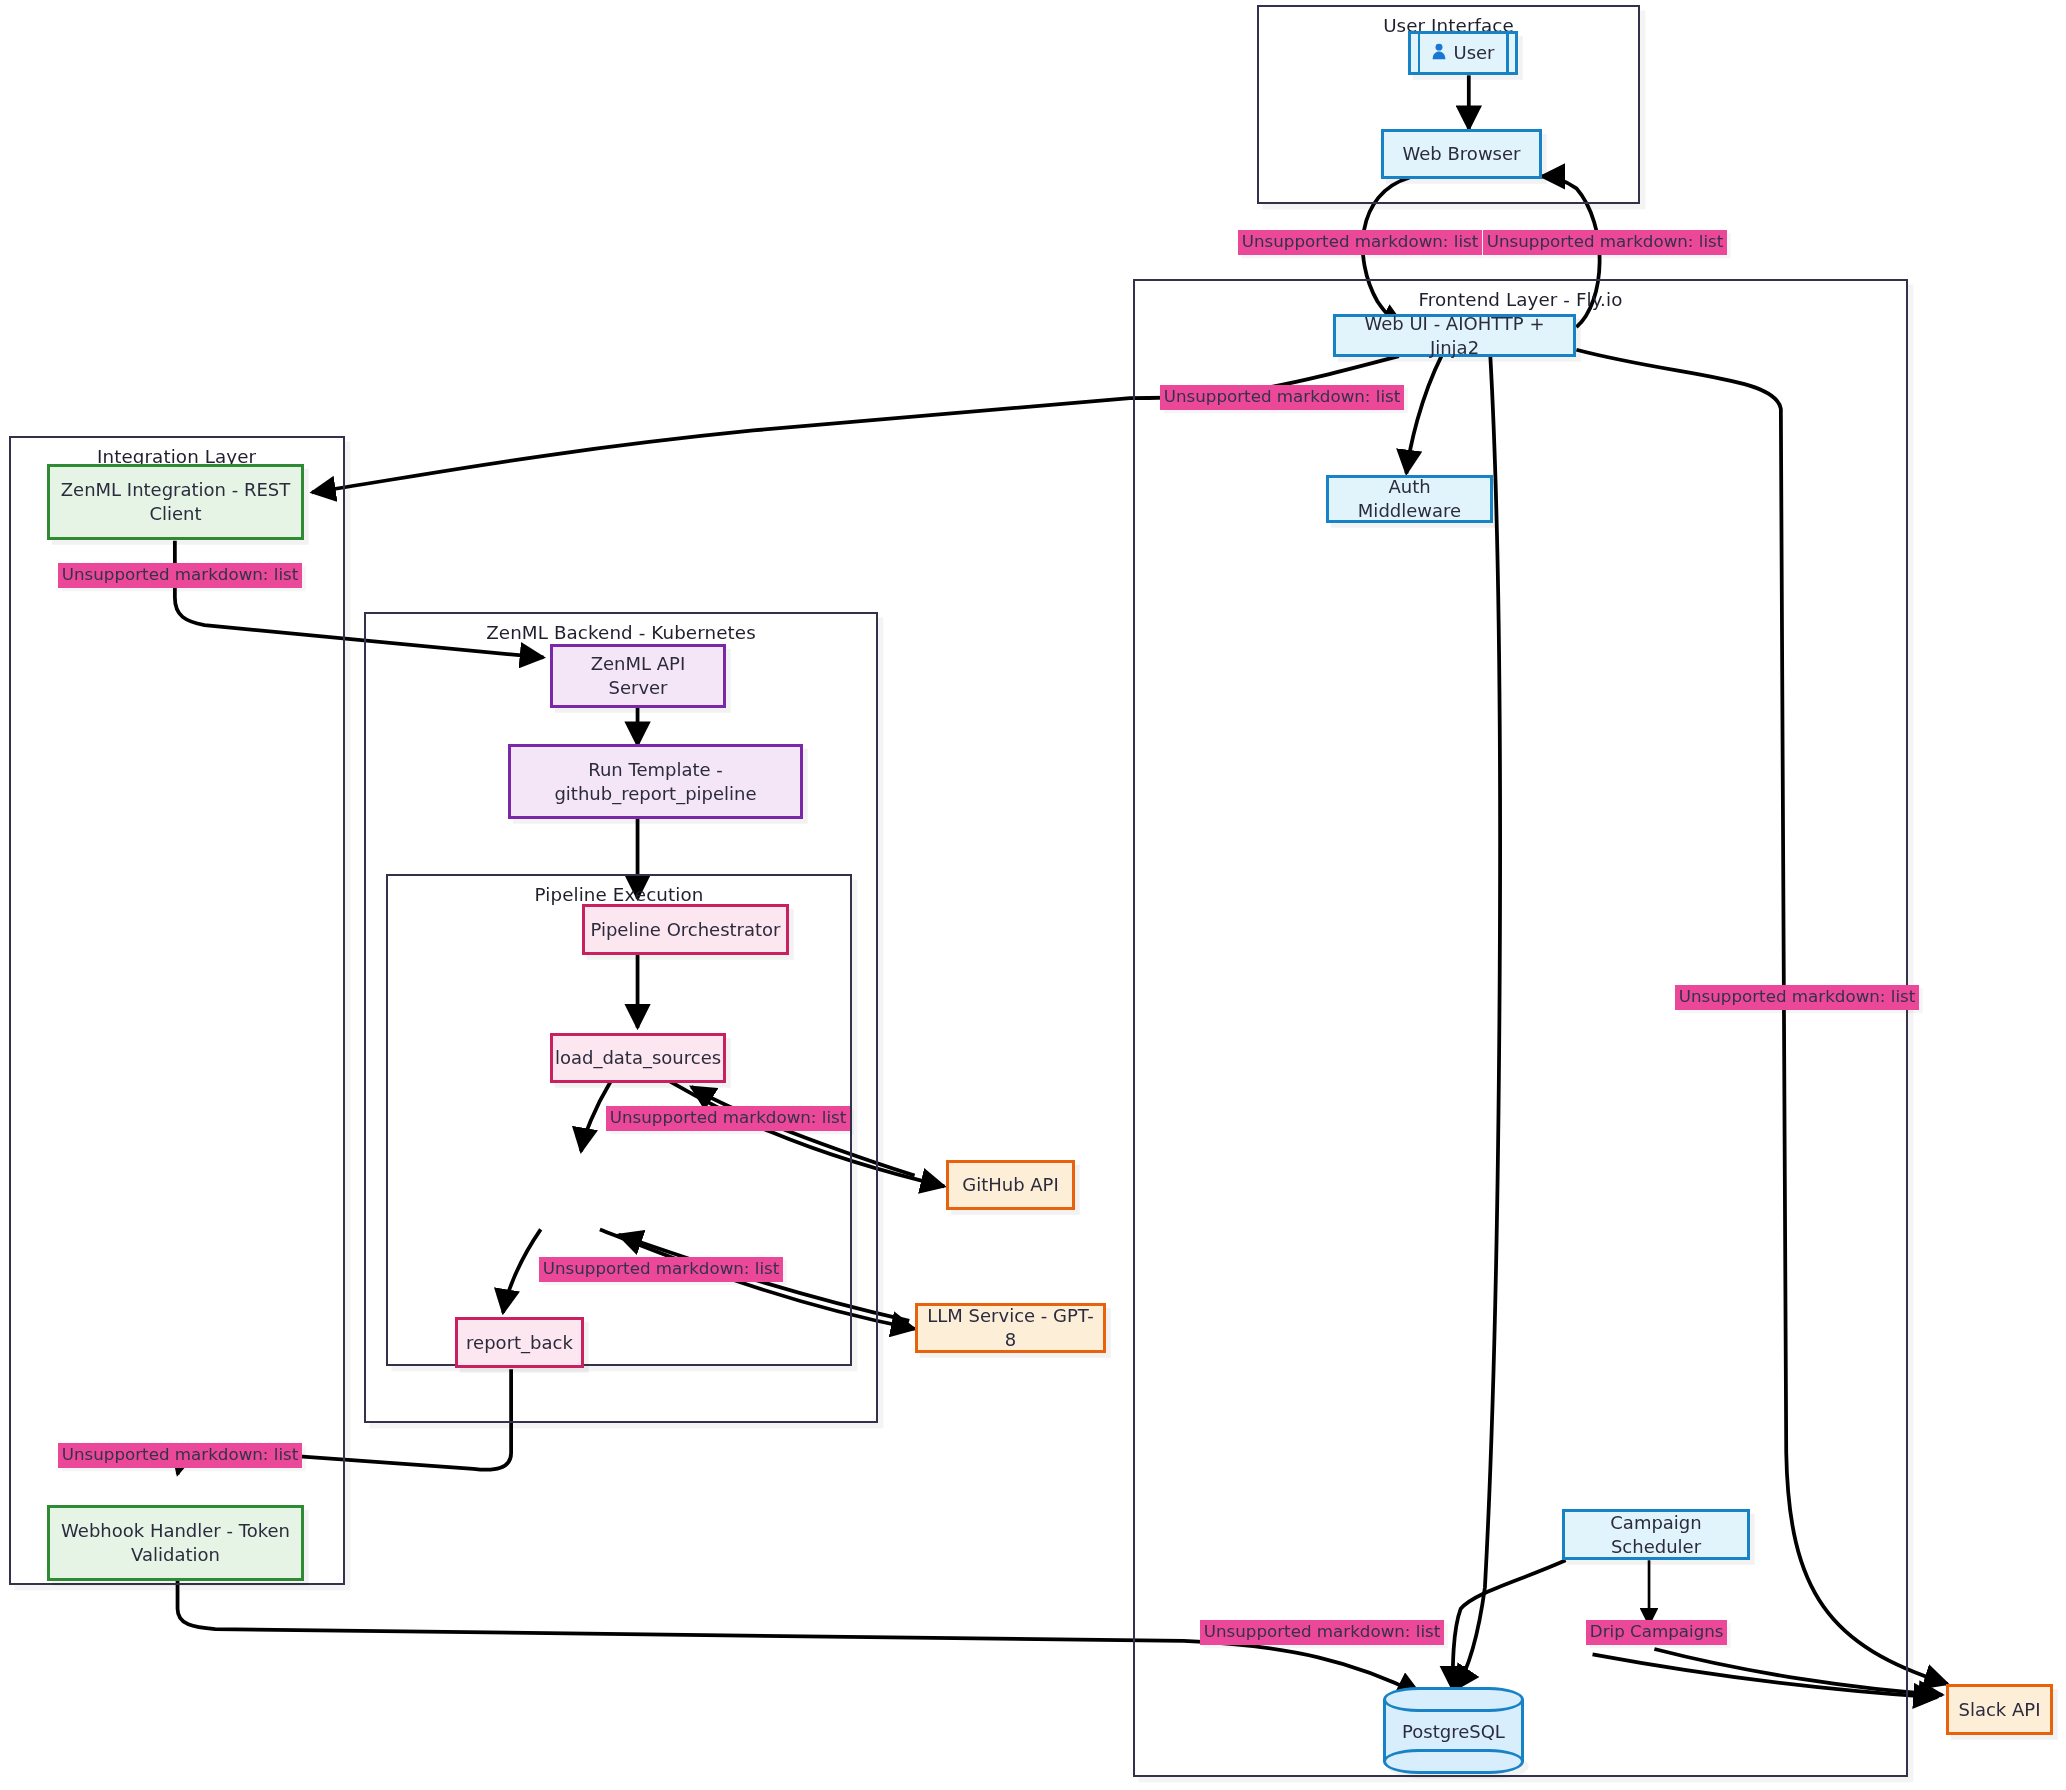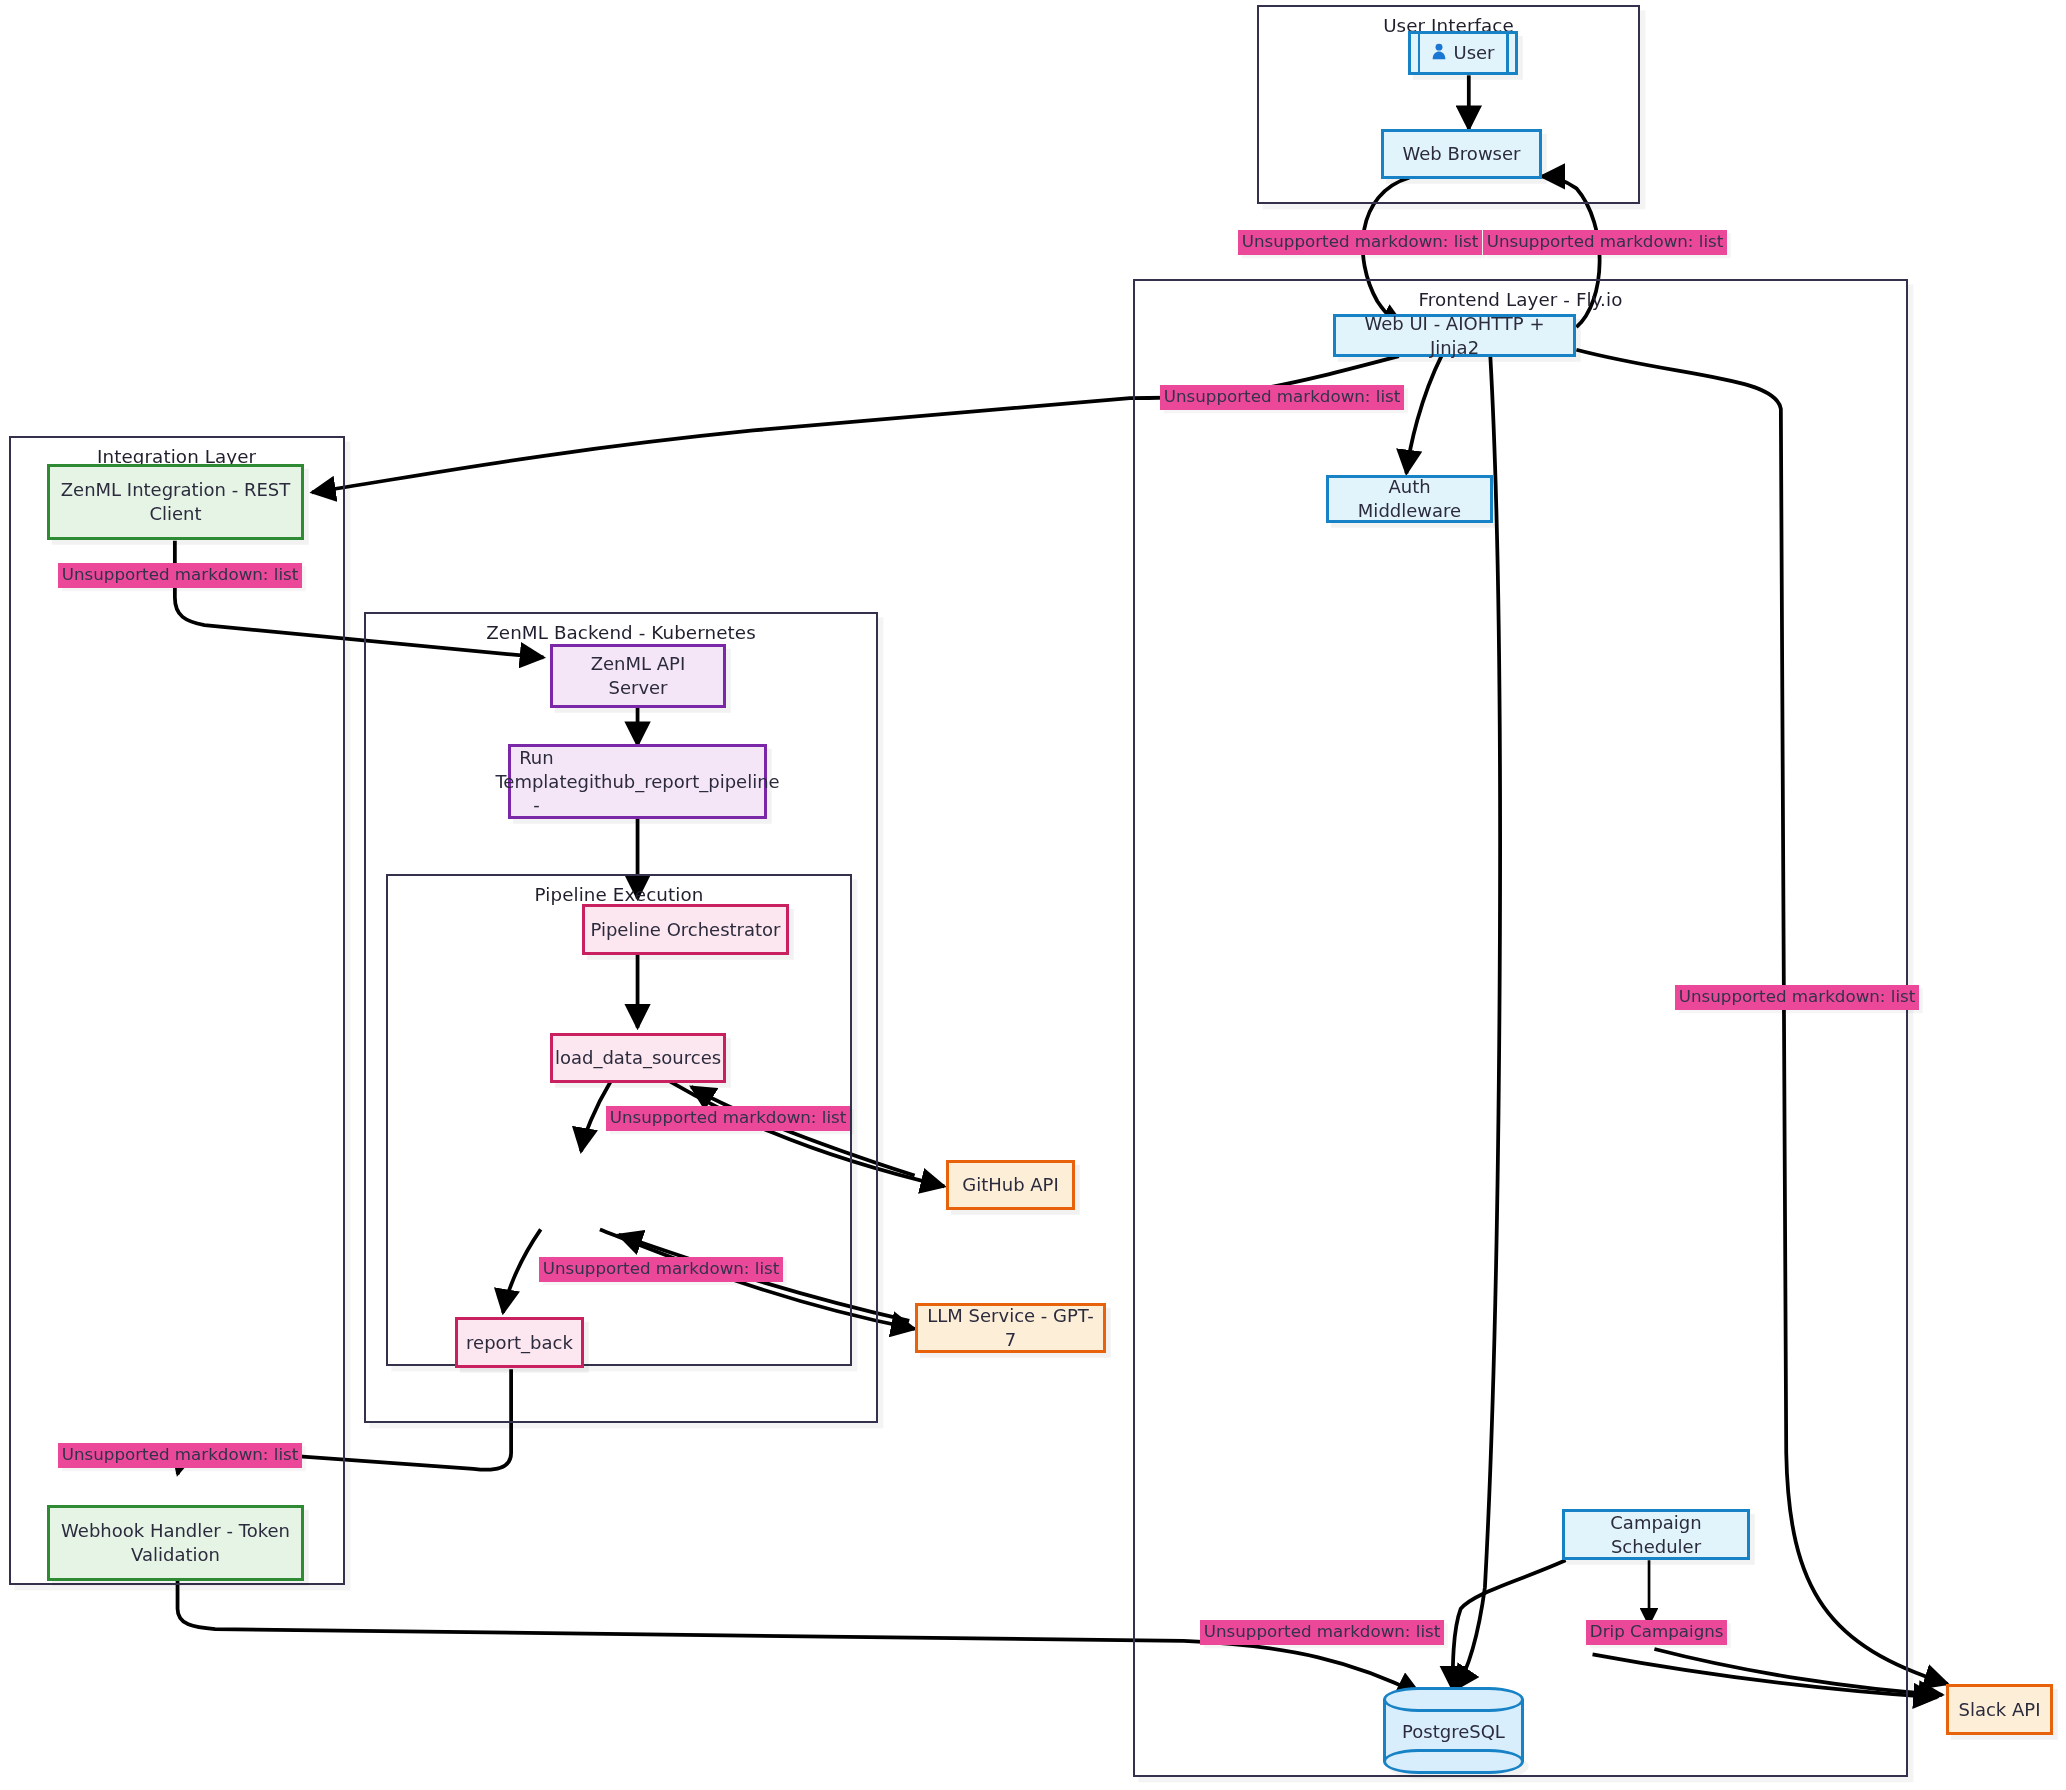--- a/index.html
+++ b/index.html
@@ -267,21 +267,21 @@
 
   <div class="node n-green" style="left:47px; top:1505px; width:257px; height:76px; flex-direction:column;">
     <span class="lbl">Webhook Handler - Token</span>
     <span class="lbl">Validation</span>
   </div>
 
   <div class="node n-purple" style="left:550px; top:644px; width:176px; height:64px;">
     <span class="lbl">ZenML API Server</span>
   </div>
 
-  <div class="node n-purple" style="left:508px; top:744px; width:259px; height:75px; flex-direction:row;">
+  <div class="node n-purple" style="left:508px; top:744px; width:295px; height:75px; flex-direction:column;">
     <span class="lbl">Run Template -</span>
     <span class="lbl">github_report_pipeline</span>
   </div>
 
   <div class="node n-pink" style="left:534px; top:904px; width:207px; height:51px;margin-left:48px;">
     <span class="lbl">Pipeline Orchestrator</span>
   </div>
 
   <div class="node n-pink" style="left:550px; top:1033px; width:176px; height:50px;">
     <span class="lbl">load_data_sources</span>
@@ -290,21 +290,21 @@
 
   <div class="node n-pink" style="left:455px; top:1317px; width:129px; height:51px;">
     <span class="lbl">report_back</span>
   </div>
 
   <div class="node n-orange" style="left:946px; top:1160px; width:129px; height:50px;">
     <span class="lbl">GitHub API</span>
   </div>
 
   <div class="node n-orange" style="left:915px; top:1303px; width:191px; height:50px;">
-    <span class="lbl">LLM Service - GPT-7</span>
+    <span class="lbl">LLM Service - GPT-8</span>
   </div>
 
   <div class="node n-orange" style="left:1946px; top:1684px; width:107px; height:51px;">
     <span class="lbl">Slack API</span>
   </div>
 
   <div class="edge-label" style="left:1238px; top:230px;">
     <span>Unsupported markdown: list</span>
   </div>
 

